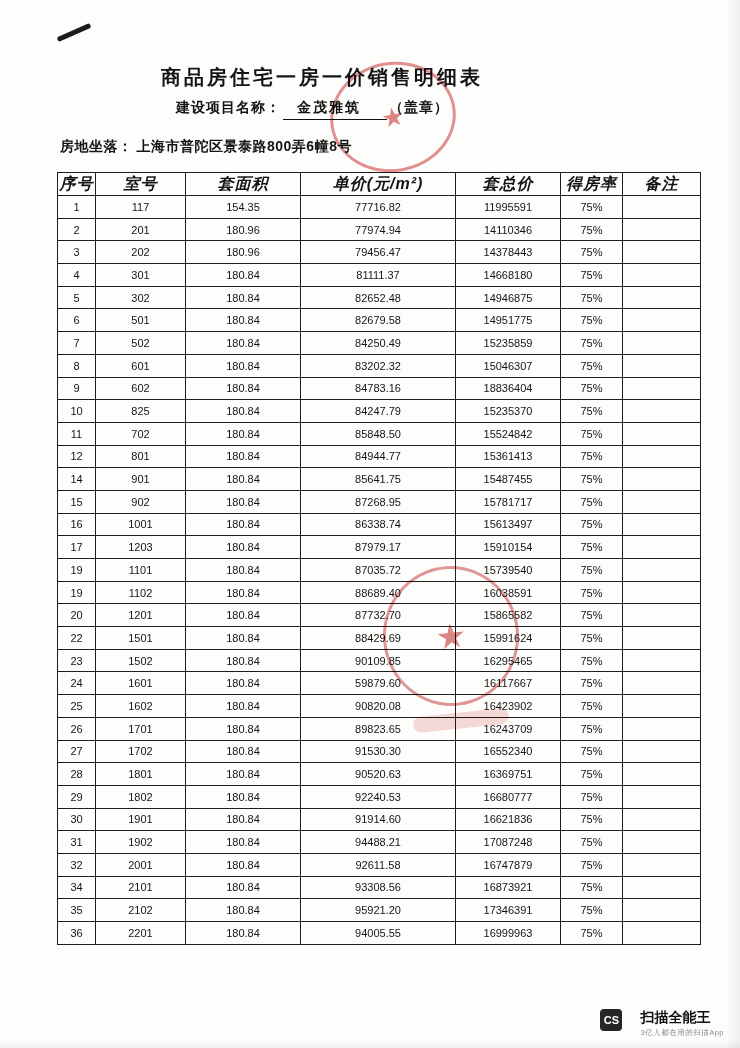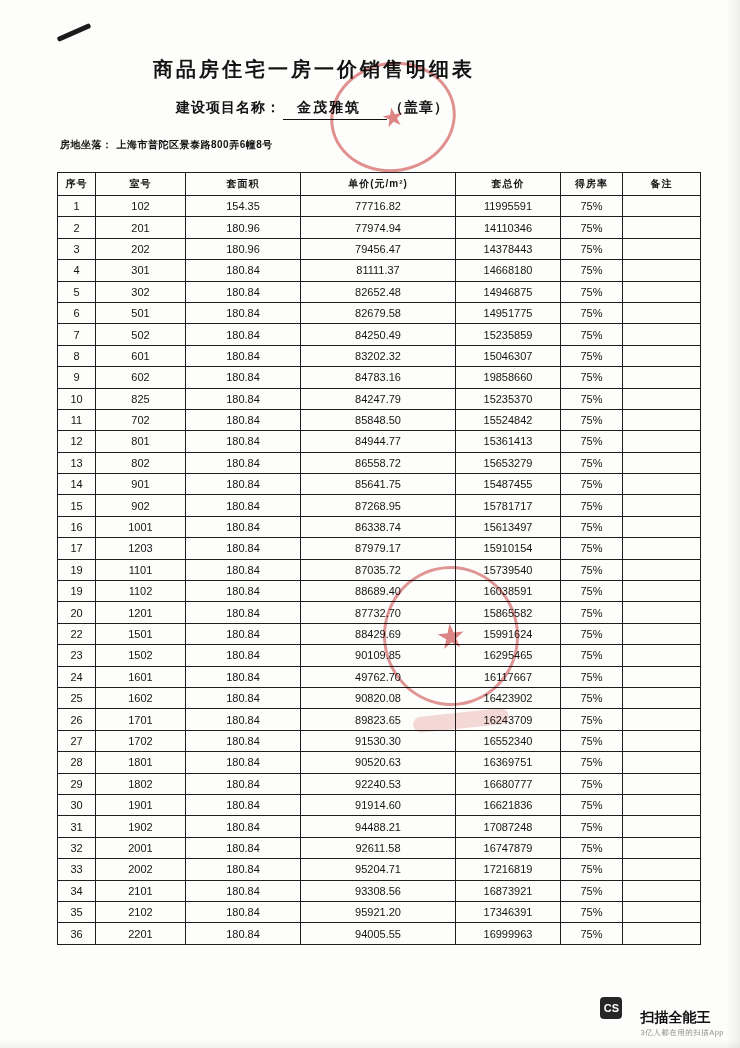--- a/index.html
+++ b/index.html
@@ -9,45 +9,45 @@
     font-family:"Liberation Sans","DejaVu Sans",sans-serif;
   }
   .page{position:absolute;inset:0;}
   .edge-shade-right{position:absolute;top:0;right:0;width:14px;height:100%;
     background:linear-gradient(to right,rgba(0,0,0,0),rgba(0,0,0,0.06));}
   .edge-shade-bottom{position:absolute;left:0;bottom:0;width:100%;height:8px;
     background:linear-gradient(to bottom,rgba(0,0,0,0),rgba(0,0,0,0.05));}
   .pen-mark{position:absolute;left:56px;top:30px;width:36px;height:5px;
     background:#1b1b1b;border-radius:3px;transform:rotate(-24deg);}
   .title{
-    position:absolute;top:52px;left:0;width:620px;margin:4px;
+    position:absolute;top:52px;left:0;width:620px;margin:12px;
     text-align:center;font-size:20px;font-weight:bold;letter-spacing:3px;
   }
   .project-line{
     position:absolute;top:99px;left:176px;font-size:14px;font-weight:bold;
     letter-spacing:1px;white-space:nowrap;
   }
   .project-name{
     display:inline-block;border-bottom:1.5px solid #111;
     padding:0 26px 2px 14px;margin:0 2px;letter-spacing:2px;
   }
   .location-line{
-    position:absolute;top:138px;left:60px;font-size:10px;font-weight:bold;
+    position:absolute;top:138px;left:60px;font-size:14px;font-weight:bold;
     letter-spacing:0.5px;white-space:nowrap;
   }
   .location-value{margin-left:4px;}
   table.price{
     position:absolute;top:172px;left:57px;width:643px;height:773px;
     border-collapse:collapse;table-layout:fixed;font-size:11px;
   }
   table.price th,table.price td{
     border:1px solid #1e1e1e;text-align:center;vertical-align:middle;
     padding:0;overflow:hidden;white-space:nowrap;
   }
-  table.price th{font-size:10px;font-weight:bold;height:22px;letter-spacing:1px;}
+  table.price th{font-size:16px;font-weight:bold;height:22px;letter-spacing:1px;font-style:italic;}
   table.price td{height:20px;}
   
   .stamp{
     position:absolute;border-radius:50%;pointer-events:none;
     mix-blend-mode:multiply;display:flex;align-items:center;justify-content:center;
   }
   .stamp-top{
     left:330px;top:62px;width:120px;height:104px;
     border:3px solid rgba(201,54,54,0.55);transform:rotate(-10deg);
   }
@@ -64,21 +64,21 @@
   }
   
   .footer-logo{
     position:absolute;right:16px;bottom:10px;display:flex;align-items:flex-start;gap:18px;
   }
   .cs-badge{
     width:22px;height:22px;background:#262626;color:#fff;border-radius:4px;
     display:flex;align-items:center;justify-content:center;
     font-size:11px;font-weight:bold;letter-spacing:0;
   }
-  .logo-text{display:flex;flex-direction:column;margin-top:12px;}
+  .logo-text{display:flex;flex-direction:column;}
   .logo-name{font-size:14px;font-weight:bold;color:#101010;line-height:1.2;}
   .logo-tagline{font-size:7.5px;color:#8d8d8d;margin-top:2px;letter-spacing:0.5px;text-align:center;}
 </style>
 </head>
 <body>
 
 <div class="page">
 
   <div class="pen-mark"></div>
 
@@ -109,21 +109,21 @@
         <th>套面积</th>
         <th>单价(元/m²)</th>
         <th>套总价</th>
         <th>得房率</th>
         <th>备注</th>
       </tr>
     </thead>
     <tbody>
         <tr>
           <td>1</td>
-          <td>102</td>
+          <td>117</td>
           <td>154.35</td>
           <td>77716.82</td>
           <td>11995591</td>
           <td>75%</td>
           <td></td>
         </tr>
         <tr>
           <td>2</td>
           <td>201</td>
           <td>180.96</td>
@@ -184,21 +184,21 @@
           <td>83202.32</td>
           <td>15046307</td>
           <td>75%</td>
           <td></td>
         </tr>
         <tr>
           <td>9</td>
           <td>602</td>
           <td>180.84</td>
           <td>84783.16</td>
-          <td>19858660</td>
+          <td>18836404</td>
           <td>75%</td>
           <td></td>
         </tr>
         <tr>
           <td>10</td>
           <td>825</td>
           <td>180.84</td>
           <td>84247.79</td>
           <td>15235370</td>
           <td>75%</td>
@@ -216,29 +216,20 @@
         <tr>
           <td>12</td>
           <td>801</td>
           <td>180.84</td>
           <td>84944.77</td>
           <td>15361413</td>
           <td>75%</td>
           <td></td>
         </tr>
         <tr>
-          <td>13</td>
-          <td>802</td>
-          <td>180.84</td>
-          <td>86558.72</td>
-          <td>15653279</td>
-          <td>75%</td>
-          <td></td>
-        </tr>
-        <tr>
           <td>14</td>
           <td>901</td>
           <td>180.84</td>
           <td>85641.75</td>
           <td>15487455</td>
           <td>75%</td>
           <td></td>
         </tr>
         <tr>
           <td>15</td>
@@ -309,21 +300,21 @@
           <td>180.84</td>
           <td>90109.85</td>
           <td>16295465</td>
           <td>75%</td>
           <td></td>
         </tr>
         <tr>
           <td>24</td>
           <td>1601</td>
           <td>180.84</td>
-          <td>49762.70</td>
+          <td>59879.60</td>
           <td>16117667</td>
           <td>75%</td>
           <td></td>
         </tr>
         <tr>
           <td>25</td>
           <td>1602</td>
           <td>180.84</td>
           <td>90820.08</td>
           <td>16423902</td>
@@ -383,29 +374,20 @@
           <td>17087248</td>
           <td>75%</td>
           <td></td>
         </tr>
         <tr>
           <td>32</td>
           <td>2001</td>
           <td>180.84</td>
           <td>92611.58</td>
           <td>16747879</td>
-          <td>75%</td>
-          <td></td>
-        </tr>
-        <tr>
-          <td>33</td>
-          <td>2002</td>
-          <td>180.84</td>
-          <td>95204.71</td>
-          <td>17216819</td>
           <td>75%</td>
           <td></td>
         </tr>
         <tr>
           <td>34</td>
           <td>2101</td>
           <td>180.84</td>
           <td>93308.56</td>
           <td>16873921</td>
           <td>75%</td>

